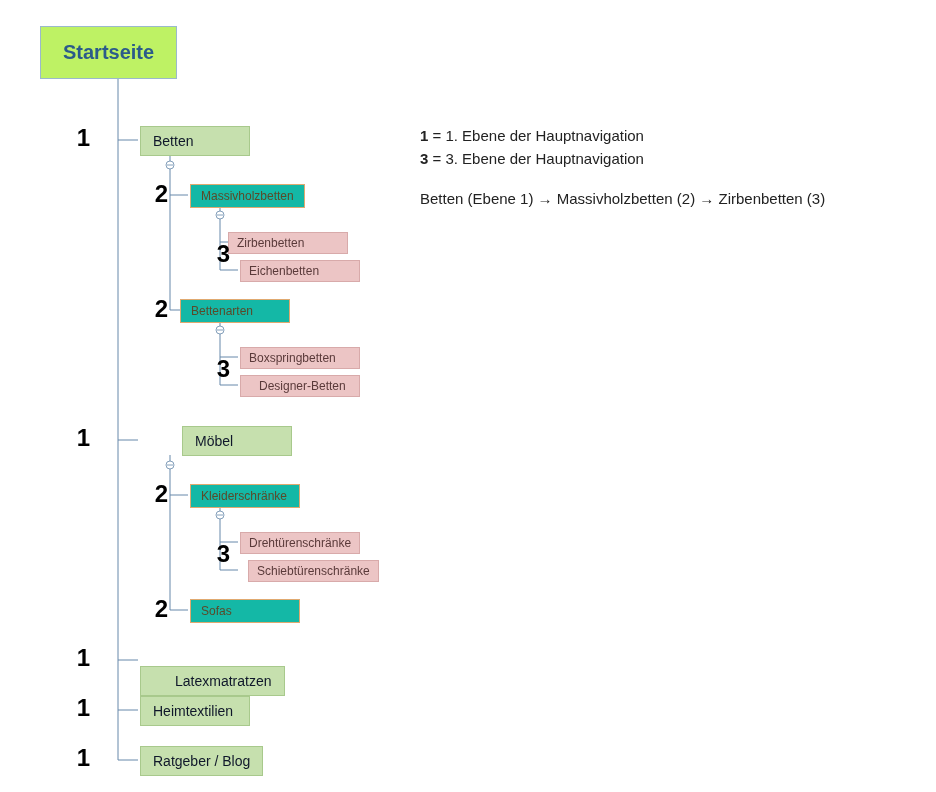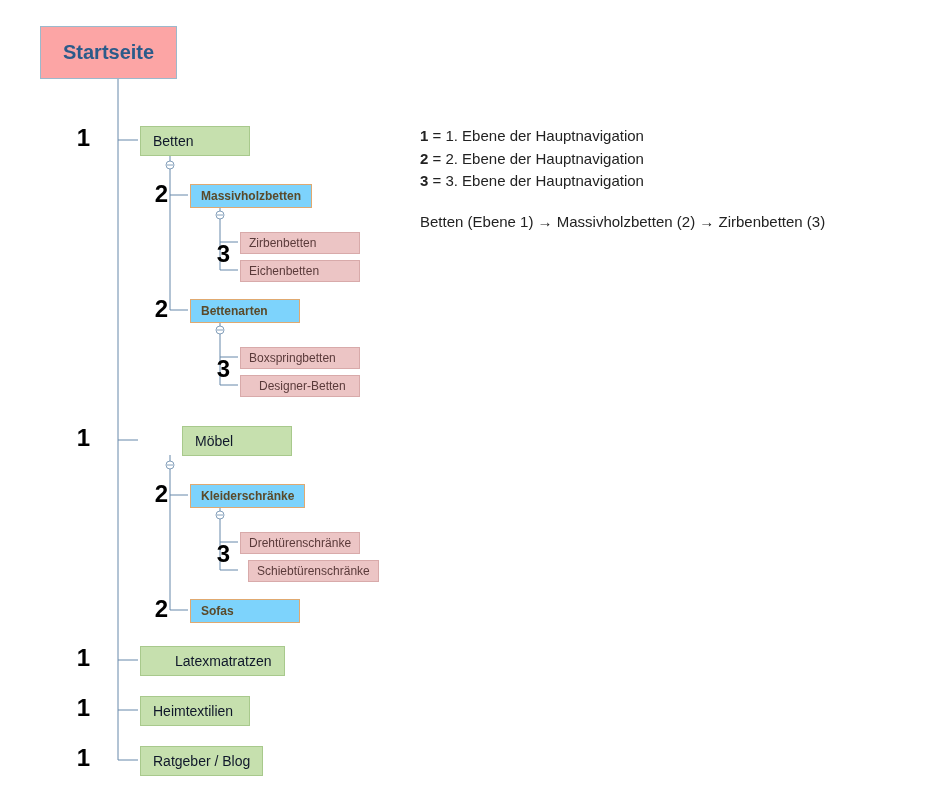--- a/index.html
+++ b/index.html
@@ -18,43 +18,42 @@
   .tree { position: absolute; left: 0; top: 0; }
   .node {
     position: absolute;
     border: 1px solid #aaa;
     padding: 4px 10px;
     display: flex;
     align-items: center;
     white-space: nowrap;
   }
   .root {
-    background: #fca5a5;
+    background: #bef264;
     border: 1px solid #9bb9cc;
     color: #2b5b8a;
     font-size: 20px;
     font-weight: 600;
     padding: 14px 22px;
   }
   .lvl1 {
     background: #c6e0ae;
     border: 1px solid #a8c98c;
     color: #0f172a;
     font-size: 14px;
     padding: 6px 12px;
     min-width: 110px;
   }
   .lvl2 {
-    background: #7dd3fc;
+    background: #14b8a6;
     border: 1px solid #e0a970;
     color: #5a4a2a;
     font-size: 12px;
     padding: 4px 10px;
     min-width: 110px;
-    font-weight: bold;
   }
   .lvl3 {
     background: #ecc5c5;
     border: 1px solid #d8aaaa;
     color: #5a3a3a;
     font-size: 12px;
     padding: 3px 8px;
     min-width: 120px;
   }
   .depth-label {
@@ -134,38 +133,38 @@
     <div class="node root" style="left:20px; top:6px;">
       <span>Startseite</span>
     </div>
 
     <div class="node lvl1" style="left:120px; top:106px;">
       <span>Betten</span>
     </div>
     <div class="node lvl1" style="left:120px; top:406px;margin-left:42px;">
       <span>Möbel</span>
     </div>
-    <div class="node lvl1" style="left:120px; top:626px;padding-left:34px;">
+    <div class="node lvl1" style="left:120px; top:646px;padding-left:34px;">
       <span>Latexmatratzen</span>
     </div>
     <div class="node lvl1" style="left:120px; top:676px;">
       <span>Heimtextilien</span>
     </div>
     <div class="node lvl1" style="left:120px; top:726px;">
       <span>Ratgeber / Blog</span>
     </div>
 
     <div class="node lvl2" style="left:170px; top:164px;">
       <span>Massivholzbetten</span>
     </div>
-    <div class="node lvl2" style="left:170px; top:279px;align-items:center;">
+    <div class="node lvl2" style="left:160px; top:279px;align-items:center;">
       <span>Bettenarten</span>
     </div>
 
-    <div class="node lvl3" style="left:220px; top:212px;">
+    <div class="node lvl3" style="left:208px; top:212px;">
       <span>Zirbenbetten</span>
     </div>
     <div class="node lvl3" style="left:220px; top:240px;">
       <span>Eichenbetten</span>
     </div>
 
     <div class="node lvl3" style="left:220px; top:327px;">
       <span>Boxspringbetten</span>
     </div>
     <div class="node lvl3" style="left:220px; top:355px;padding-left:18px;">
@@ -201,23 +200,20 @@
     <div class="depth-label" style="left:180px; top:335px;">3</div>
     <div class="depth-label" style="left:180px; top:520px;">3</div>
 
   </div>
 
   <div class="legend">
     <div>
       <span class="bold">1</span><span> = 1. Ebene der Hauptnavigation</span>
     </div>
     <div>
-      <span class="bold">2</span><span> = 2. Ebene der Hauptnavigation</span>
-    </div>
-    <div>
       <span class="bold">3</span><span> = 3. Ebene der Hauptnavigation</span>
     </div>
     <div class="example">
       <div class="arrow">Betten (Ebene 1) → Massivholzbetten (2) → Zirbenbetten (3)</div>
     </div>
   </div>
 
 </div>
 
 </body></html>

